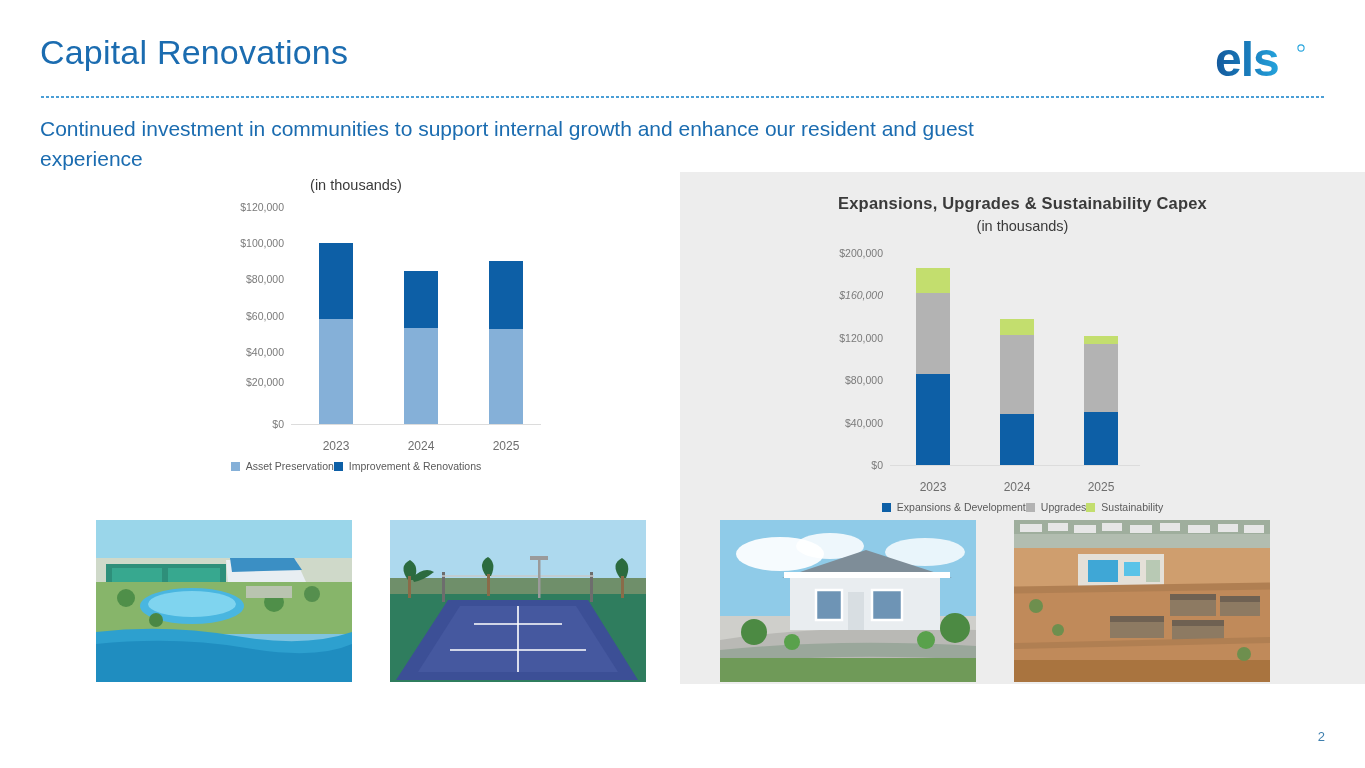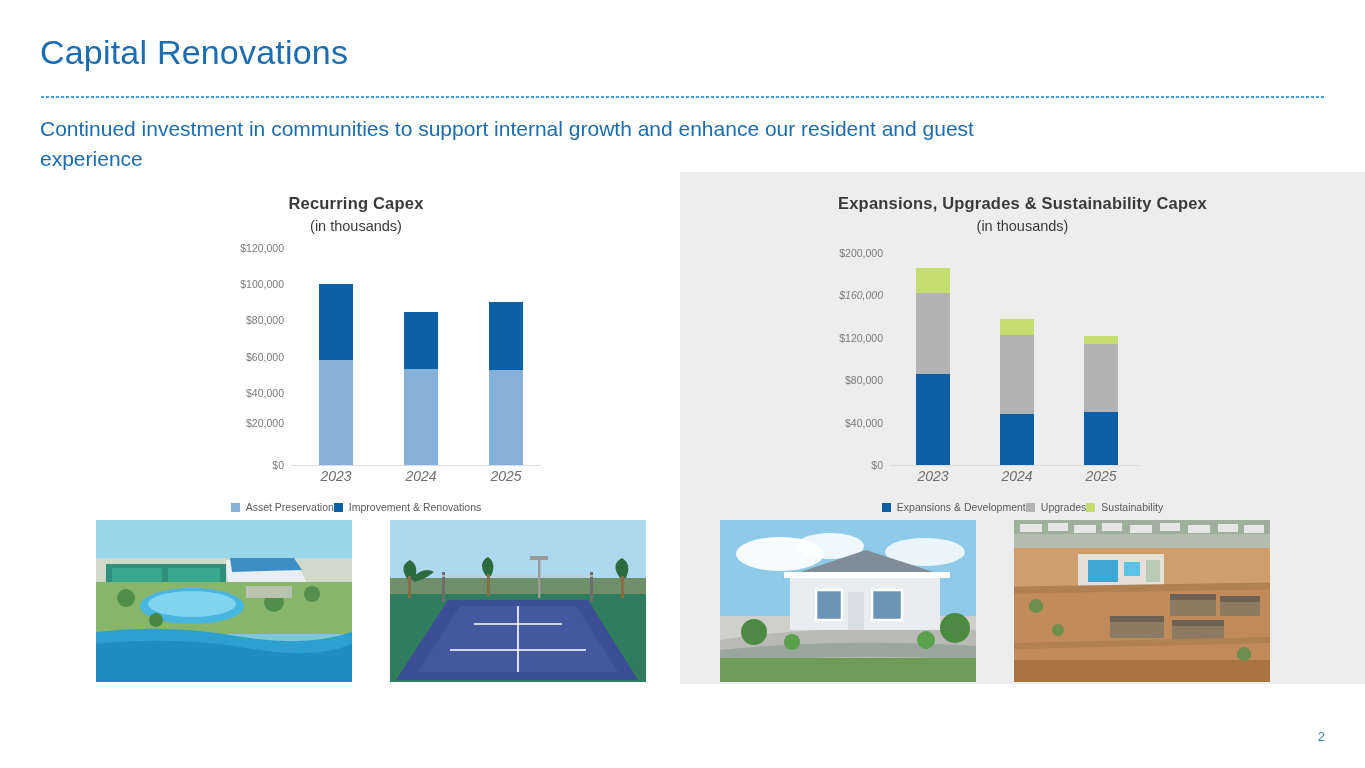--- a/index.html
+++ b/index.html
@@ -55,22 +55,22 @@
     transform: translateY(-50%);
   }
   .chart .gridbase {
     position: absolute; left: 0; right: 0; height: 1px; background: #dcdcdc;
   }
   .bar {
     position: absolute; bottom: 0; display: flex; flex-direction: column-reverse;
   }
   .seg { width: 100%; }
   .xlabel {
-    position: absolute; text-align: center; font-size: 14px; color: #6e6e6e;
-    top: 100%; margin-top: 3px; transform: translateX(-50%); font-style: italic;
+    position: absolute; text-align: center; font-size: 12px; color: #6e6e6e;
+    top: 100%; margin-top: 15px; transform: translateX(-50%);
   }
 
   .legend {
     display: flex; justify-content: center; align-items: center; 
     margin-top: 36px; font-size: 10.5px; color: #5a5a5a;
   }
   .legend .item { display: flex; align-items: center; gap: 6px; }
   .legend .swatch { width: 9px; height: 9px; display: inline-block; }
 
   
@@ -84,25 +84,37 @@
   }
 </style>
 </head>
 <body>
 
 <div class="slide">
 
   <div class="slide-title">Capital Renovations</div>
   <div class="header-rule"></div>
 
+  <div class="logo">
+    <svg viewBox="0 0 110 48" xmlns="http://www.w3.org/2000/svg" aria-hidden="true">
+      <defs>
+        <linearGradient id="lg" x1="0" y1="0" x2="1" y2="0">
+          <stop offset="0%" stop-color="#14599c"></stop>
+          <stop offset="55%" stop-color="#1a7ebd"></stop>
+          <stop offset="100%" stop-color="#25a4dd"></stop>
+        </linearGradient>
+      </defs>
+      <text x="0" y="40" font-family="Liberation Sans, sans-serif" font-size="48" font-weight="bold" fill="url(#lg)" letter-spacing="-1">els</text>
+      <circle cx="86" cy="12" r="3.1" fill="none" stroke="#25a4dd" stroke-width="1.1"></circle>
+    </svg>
+  </div>
 
   <div class="subtitle">Continued investment in communities to support internal growth and enhance our resident and guest experience</div>
 
   <div class="panel-left">
-    <div class="chart-title">Recurring Capex</div>
     <div class="chart-sub">(in thousands)</div>
     <div id="chart-left" class="chart" style="height: 217px; width: 250px; margin-top: 14px; margin-left: 255px;">
         <div class="ylabel" style="top: 217px;">$0</div>
         <div class="ylabel" style="top: 175px;">$20,000</div>
         <div class="ylabel" style="top: 144.667px;">$40,000</div>
         <div class="ylabel" style="top: 108.5px;">$60,000</div>
         <div class="ylabel" style="top: 72.3333px;">$80,000</div>
         <div class="ylabel" style="top: 36.1667px;">$100,000</div>
         <div class="ylabel" style="top: 0px;">$120,000</div>
         <div class="gridbase" style="top: 217px;"></div>

